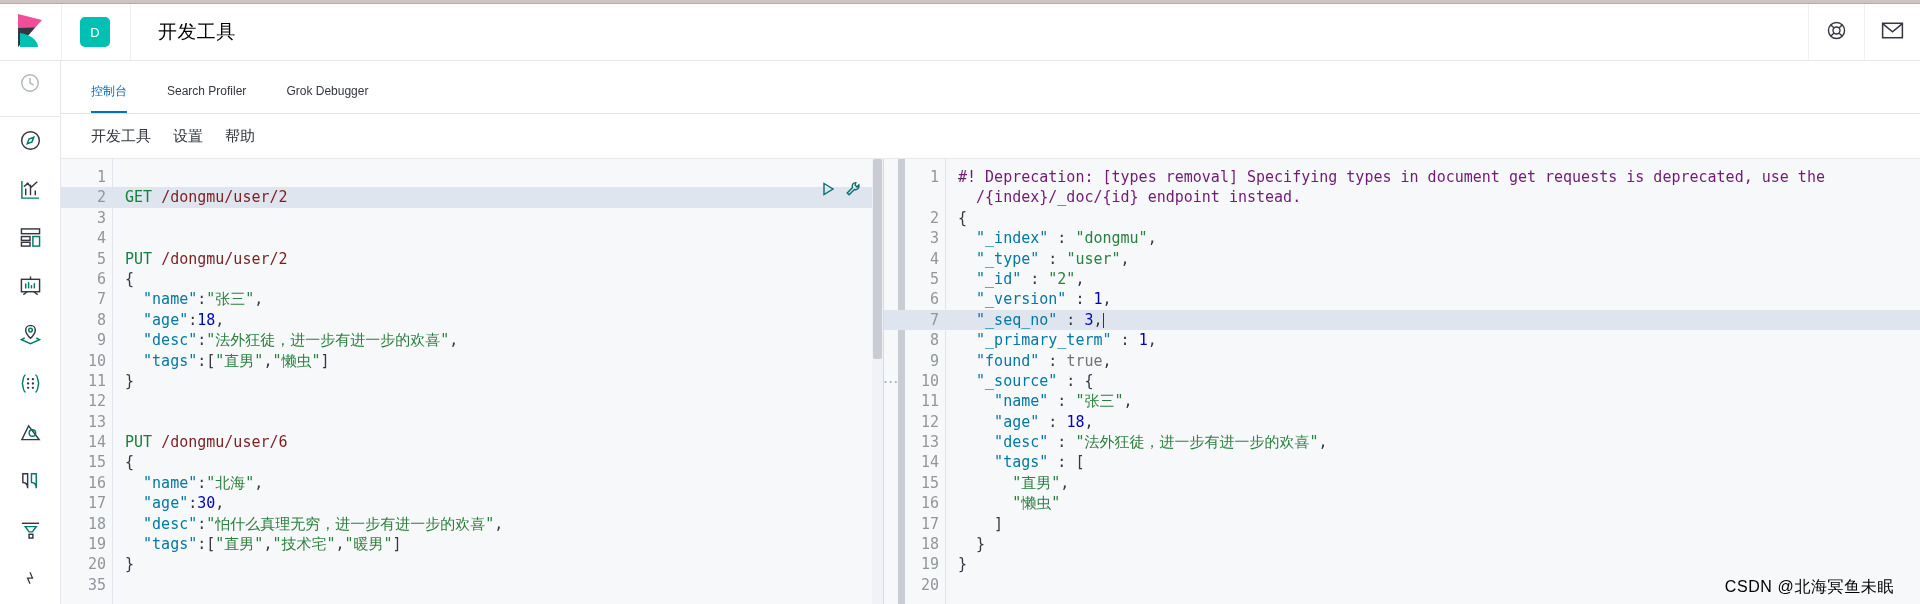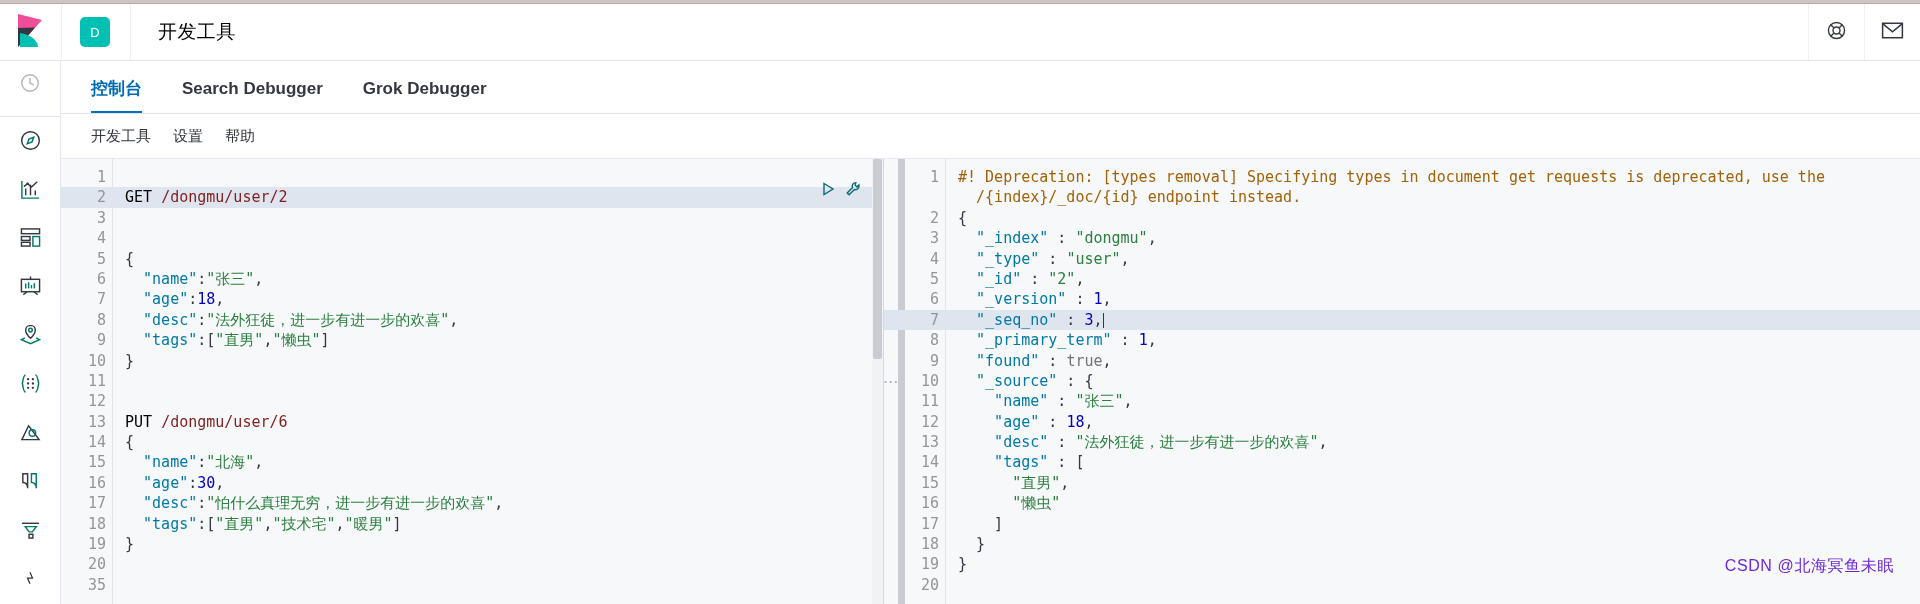--- a/index.html
+++ b/index.html
@@ -59,22 +59,22 @@
   .rail-sep { width: 61px; height: 1px; background: #e3e6ec; margin: 6px 0 2px; }
 
   
   .main { flex: 1; display: flex; flex-direction: column; min-width: 0; background: #fff; }
 
   .tabs-bar {
     height: 53px; flex: 0 0 53px; display: flex; align-items: flex-end;
     padding-left: 30px; border-bottom: 1px solid #e3e6ec; background: #fff;
   }
   .tab {
-    padding: 0 0 14px 0; margin-right: 40px; font-size: 17px; color: #343741;
-    cursor: pointer; border-bottom: 2px solid transparent; line-height: 1; font-weight: bold;
+    padding: 0 0 14px 0; margin-right: 40px; font-size: 12px; color: #343741;
+    cursor: pointer; border-bottom: 2px solid transparent; line-height: 1;
   }
   .tab.active { color: #006bb4; border-bottom-color: #0071c2; }
 
   .menu-bar {
     height: 44px; flex: 0 0 44px; display: flex; align-items: center;
     padding-left: 30px; background: #fff;
   }
   .menu-item {
     font-size: 15px; color: #343741; margin-right: 22px; cursor: pointer;
   }
@@ -106,28 +106,28 @@
 
   .code {
     flex: 1; position: relative; padding: 8px 0 0 12px; overflow: hidden;
     font-family: "DejaVu Sans Mono", monospace; font-size: 15px;
     background: #f7f8fa; min-width: 0;
   }
   .code .cl { height: 20.4px; line-height: 20.4px; white-space: pre; }
   .code .cl.hl { background: #dfe5ef; margin-left: -12px; padding-left: 12px; }
 
   
-  .t-method { color: #000000; }
+  .t-method { color: #15803d; }
   .t-url    { color: #7f1d1d; }
   .t-key    { color: #0079a5; }
   .t-str    { color: #2a7f3e; }
   .t-num    { color: #0000c0; }
   .t-bool   { color: #737373; }
   .t-punct  { color: #343741; }
-  .t-warn   { color: #a16207; }
+  .t-warn   { color: #701a75; }
 
   .actions {
     position: absolute; right: 22px; top: 22px; display: flex; gap: 9px;
     color: #0a6c73; cursor: pointer; z-index: 5;
   }
 
   .vscroll-left {
     position: absolute; right: 0; top: 0; width: 11px; height: 100%;
     background: #f1f2f5;
   }
@@ -144,22 +144,22 @@
     position: absolute; left: 14px; top: 0; width: 7px; height: 100%;
     background: #c9ccd3;
   }
 
   .cursor-caret {
     display: inline-block; width: 1px; height: 15px; background: #343741;
     vertical-align: -3px;
   }
 
   .watermark {
-    position: absolute; right: 26px; bottom: 27px; font-size: 16px;
-    color: #6d28d9; letter-spacing: .6px; pointer-events: none; z-index: 30;
+    position: absolute; right: 26px; bottom: 6px; font-size: 16px;
+    color: #000000; letter-spacing: .6px; pointer-events: none; z-index: 30;
   }
 </style>
 </head>
 <body>
 
 <div class="app">
 
   <div class="browser-edge"></div>
 
   <div class="header">
@@ -311,21 +311,21 @@
             <path d="M12 2 L15 9 L9 9 L12 16"></path>
           </svg>
         </span>
       </div>
     </div>
 
     <div class="main">
 
       <div class="tabs-bar">
         <div class="tab active">控制台</div>
-        <div class="tab">Search Debugger</div>
+        <div class="tab">Search Profiler</div>
         <div class="tab">Grok Debugger</div>
       </div>
 
       <div class="menu-bar">
         <div class="menu-item">开发工具</div>
         <div class="menu-item">设置</div>
         <div class="menu-item">帮助</div>
       </div>
 
       <div class="editors">
@@ -352,20 +352,21 @@
               <div class="ln">18</div>
               <div class="ln">19</div>
               <div class="ln">20<span class="fold">▴</span></div>
               <div class="ln">35</div>
             </div>
           <div class="code" id="req-code">
               <div class="cl">&nbsp;</div>
               <div class="cl hl"><span class="t-method">GET</span><span class="t-punct"> </span><span class="t-url">/dongmu/user/2</span></div>
               <div class="cl">&nbsp;</div>
               <div class="cl">&nbsp;</div>
+              <div class="cl"><span class="t-method">PUT</span><span class="t-punct"> </span><span class="t-url">/dongmu/user/2</span></div>
               <div class="cl"><span class="t-punct">{</span></div>
               <div class="cl"><span class="t-key">  "name"</span><span class="t-punct">:</span><span class="t-str">"张三"</span><span class="t-punct">,</span></div>
               <div class="cl"><span class="t-key">  "age"</span><span class="t-punct">:</span><span class="t-num">18</span><span class="t-punct">,</span></div>
               <div class="cl"><span class="t-key">  "desc"</span><span class="t-punct">:</span><span class="t-str">"法外狂徒，进一步有进一步的欢喜"</span><span class="t-punct">,</span></div>
               <div class="cl"><span class="t-key">  "tags"</span><span class="t-punct">:[</span><span class="t-str">"直男"</span><span class="t-punct">,</span><span class="t-str">"懒虫"</span><span class="t-punct">]</span></div>
               <div class="cl"><span class="t-punct">}</span></div>
               <div class="cl">&nbsp;</div>
               <div class="cl">&nbsp;</div>
               <div class="cl"><span class="t-method">PUT</span><span class="t-punct"> </span><span class="t-url">/dongmu/user/6</span></div>
               <div class="cl"><span class="t-punct">{</span></div>

